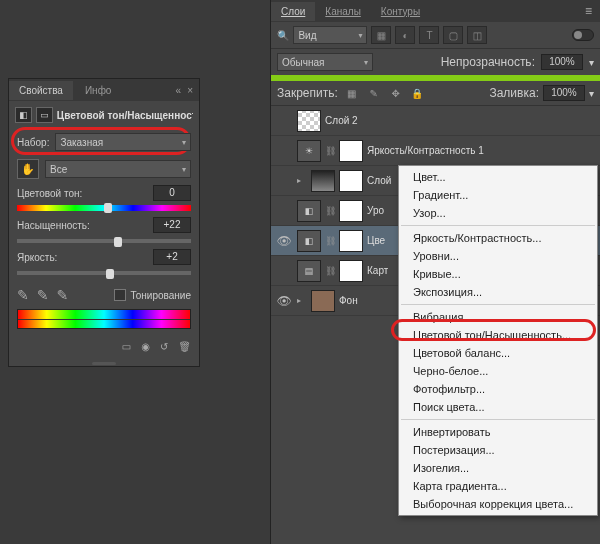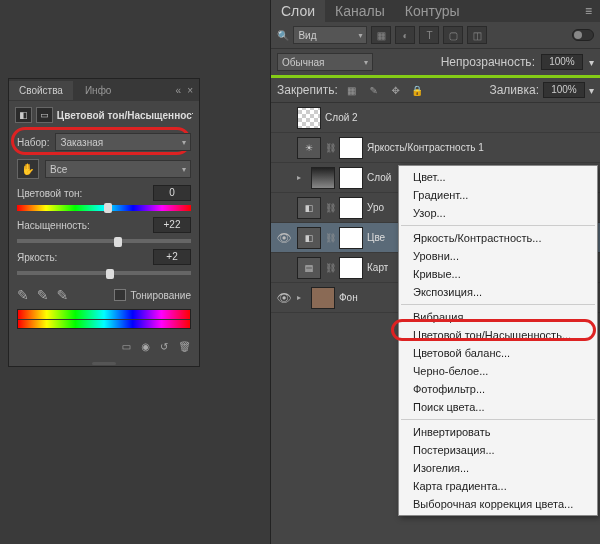--- a/index.html
+++ b/index.html
@@ -43,32 +43,32 @@
   .spectrum { margin: 4px 8px 8px 8px; height: 20px; background: linear-gradient(90deg,#f00,#ff0,#0f0,#0ff,#00f,#f0f,#f00); border: 1px solid #222; position: relative; }
   .spectrum::after { content:''; position:absolute; left:0; right:0; top:50%; height:1px; background:#333; }
   
   .bottom-icons { display:flex; justify-content:flex-end; gap:10px; padding:4px 8px 8px 8px; color:#aaa; }
   .panel-grip { height:6px; display:flex; justify-content:center; align-items:center; }
   .panel-grip span { width:24px; height:3px; background:#555; border-radius:2px; }
   
   
   .layers-panel { position: absolute; right: 0; top: 0; width: 330px; background: #454545; border-left: 1px solid #222; height: 544px; }
   .layers-head { display: flex; align-items: center; background: #383838; height: 22px; }
-  .layers-head .tab { padding: 4px 10px; font-size: 14px; }
+  .layers-head .tab { padding: 4px 10px; font-size: 10px; text-decoration: underline; }
   .layers-head .tab.active { background: #454545; color: #ccc; }
   .layers-head .tab.inactive { color: #999; }
   .layers-head .menu-btn { margin-left:auto; padding:0 8px; color:#aaa; font-size:12px; }
   
   .filter-row { display:flex; align-items:center; gap:4px; padding:4px 6px; border-bottom:1px solid #333; }
   .filter-row .dropdown { width: 74px; flex:none; }
   .filter-ico { width:20px; height:18px; background:#3a3a3a; border:1px solid #2a2a2a; display:flex; align-items:center; justify-content:center; font-size:10px; color:#888; }
   .toggle { margin-left:auto; width:22px; height:12px; background:#333; border-radius:6px; border:1px solid #222; position:relative; }
   .toggle::after { content:''; position:absolute; left:1px; top:1px; width:8px; height:8px; background:#888; border-radius:50%; }
   
-  .opts-row { display:flex; align-items:center; gap:6px; padding:4px 6px; border-bottom:3px solid #84cc16; }
+  .opts-row { display:flex; align-items:center; gap:6px; padding:4px 6px; border-bottom:6px solid #84cc16; }
   .opts-row .dropdown { width: 96px; flex:none; }
   .opts-label { font-size:12px; }
   .pct-box { width:42px; height:16px; background:#333; border:1px solid #222; text-align:center; line-height:14px; font-size:10px; }
   
   .lock-row { display:flex; align-items:center; gap:6px; padding:4px 6px; border-bottom:1px solid #333; }
   .lock-ico { width:16px; height:14px; display:flex; align-items:center; justify-content:center; font-size:10px; color:#999; }
   .lock-row .right { margin-left:auto; display:flex; align-items:center; gap:4px; }
   
   .layer { display:flex; align-items:center; height:30px; border-bottom:1px solid #3a3a3a; padding:0 4px; gap:4px; position:relative; }
   .layer.sel { background:#5a6a78; }

